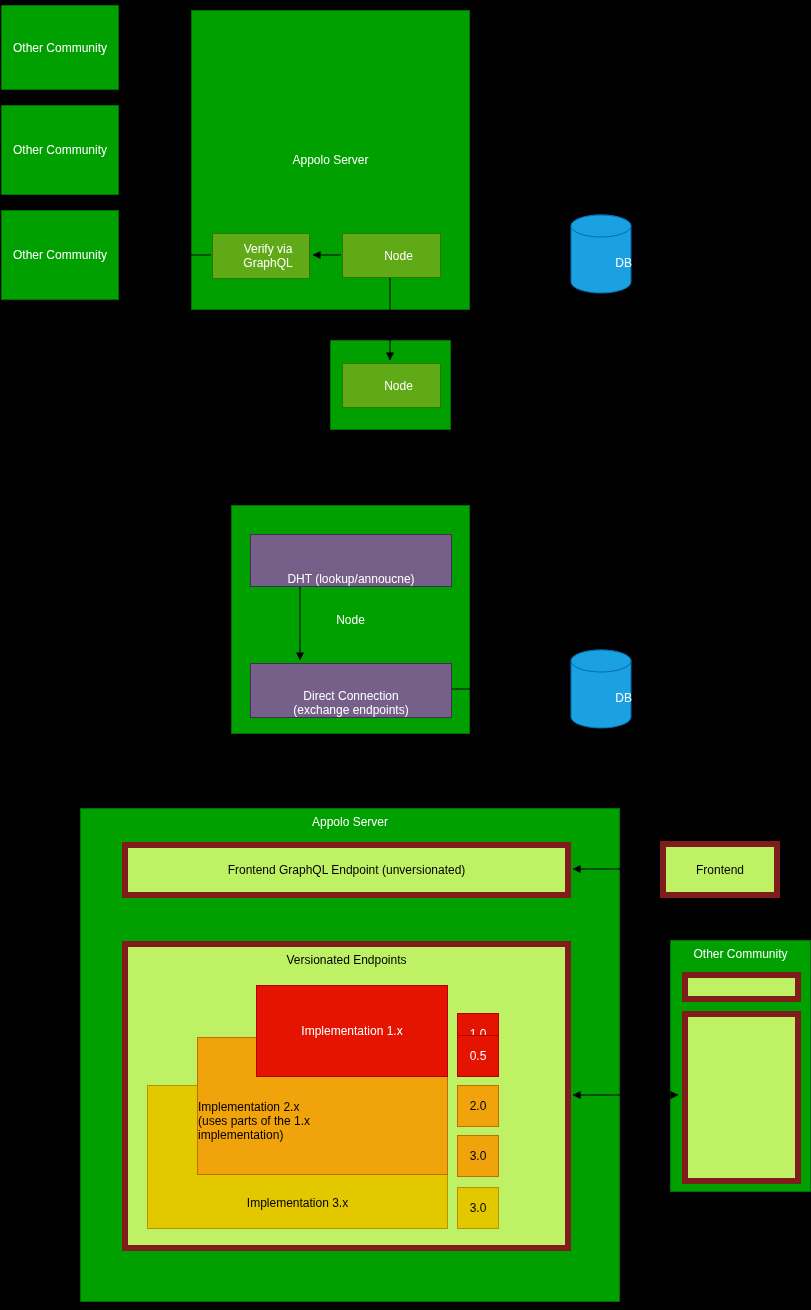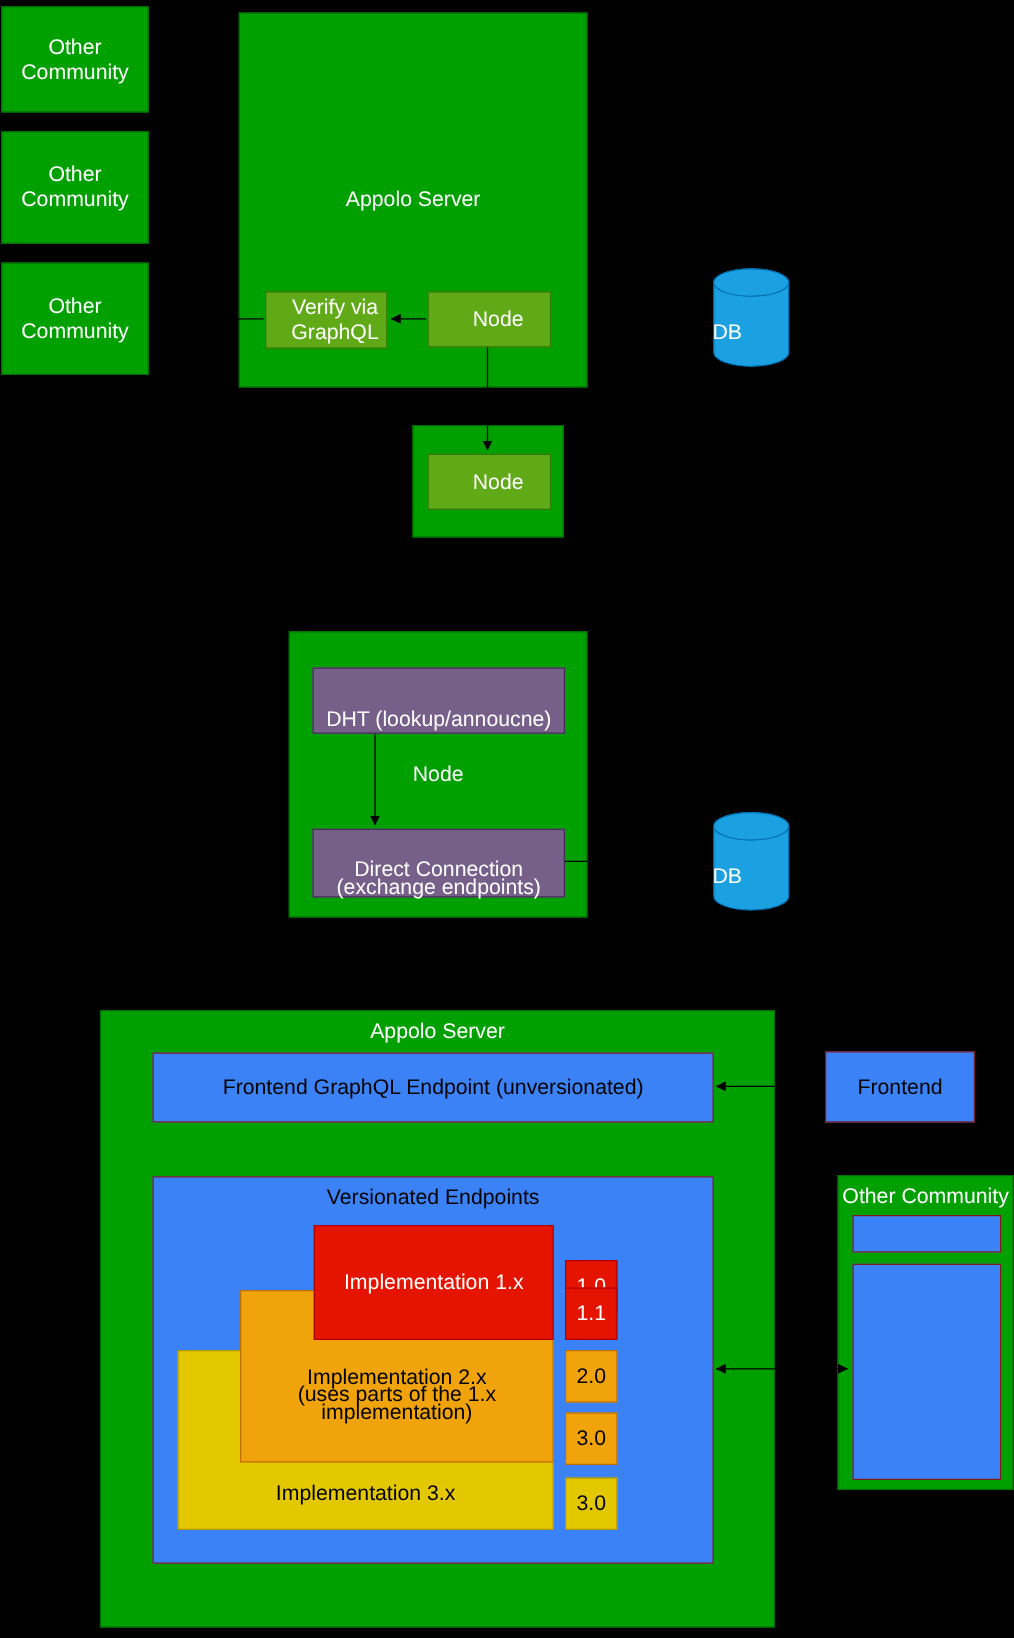--- a/index.html
+++ b/index.html
@@ -3,29 +3,29 @@
 <meta charset="utf-8">
 <style>
   * { margin: 0; padding: 0; box-sizing: border-box; }
   html, body { background: #000; }
   .canvas {
     position: relative;
     width: 811px;
     height: 1310px;
     background: #000;
     font-family: "Liberation Sans", sans-serif;
-    font-size: 17px;
+    font-size: 12px;
     overflow: hidden;
   }
   .abs { position: absolute; }
   .flexc { display: flex; align-items: center; justify-content: center; text-align: center; }
   .green-box  { background: #00a000; border: 1px solid #007000; color: #fff; }
   .olive-box  { background: #60a917; border: 1px solid #2d7600; color: #fff; padding-left: 14px; }
   .purple-box { background: #76608a; border: 1px solid #432d57; color: #fff; align-items: flex-end; }
-  .white-box  { background: #3b82f6; border: 1px solid #7f1d1d; color: #000; }
+  .white-box  { background: #bef264; border: 6px solid #7f1d1d; color: #000; }
   .impl1 { background: #e51400; border: 1px solid #b20000; color: #fff; }
   .impl2 { background: #f0a30a; border: 1px solid #bd7000; color: #000; }
   .impl3 { background: #e3c800; border: 1px solid #b09500; color: #000; }
   .badge { width: 42px; height: 42px; display: flex; align-items: center; justify-content: center; }
   .badge.red    { background: #e51400; border: 1px solid #b20000; color: #fff; }
   .badge.orange { background: #f0a30a; border: 1px solid #bd7000; color: #000; }
   .badge.yellow { background: #e3c800; border: 1px solid #b09500; color: #000; }
   .center-label {
     position: absolute; inset: 0;
     display: flex; align-items: center; justify-content: center;
@@ -36,21 +36,21 @@
     text-align: center; pointer-events: none;
   }
   .line-block span { display: block; line-height: 14px; }
   .overlay {
     position: absolute; top: 0; left: 0;
     pointer-events: none; z-index: 10;
   }
   .ln { stroke: #000; stroke-width: 1; fill: none; }
   .cyl-label {
     position: absolute; left: 0; right: 0; top: 42px;
-    text-align: left; color: #fff; pointer-events: none;
+    text-align: right; color: #fff; pointer-events: none;
   }
 </style>
 </head>
 <body>
 
 <div class="canvas">
 
   <div class="abs green-box flexc" style="left:1px; top:5px; width:118px; height:85px;">
     <span>Other Community</span>
   </div>
@@ -122,36 +122,36 @@
     <div class="abs white-box" style="left:41px; top:132px; width:449px; height:310px;">
       <div class="top-title">
         <span>Versionated Endpoints</span>
       </div>
 
       <div class="abs impl3" style="left:19px; top:138px; width:301px; height:144px;">
         <div style="position:absolute; left:0; right:0; bottom:18px; text-align:center;">Implementation 3.x</div>
       </div>
 
       <div class="abs impl2" style="left:69px; top:90px; width:251px; height:138px;">
-        <div class="line-block" style="position:absolute; left:0; right:0; top:62px; text-align:center;">
+        <div class="line-block" style="position:absolute; left:0; right:0; top:62px; ">
           <span>Implementation 2.x</span>
           <span>(uses parts of the 1.x</span>
           <span>implementation)</span>
         </div>
       </div>
 
       <div class="abs impl1 flexc" style="left:128px; top:38px; width:192px; height:92px;text-align:right;">
         <span>Implementation 1.x</span>
       </div>
 
       <div class="abs badge red" style="left:329px; top:38px;margin-top:28px;">
         <span>1.0</span>
       </div>
       <div class="abs badge red" style="left:329px; top:88px;">
-        <span>1.1</span>
+        <span>0.5</span>
       </div>
       <div class="abs badge orange" style="left:329px; top:138px;">
         <span>2.0</span>
       </div>
       <div class="abs badge orange" style="left:329px; top:188px;">
         <span>3.0</span>
       </div>
       <div class="abs badge yellow" style="left:329px; top:240px;">
         <span>3.0</span>
       </div>

